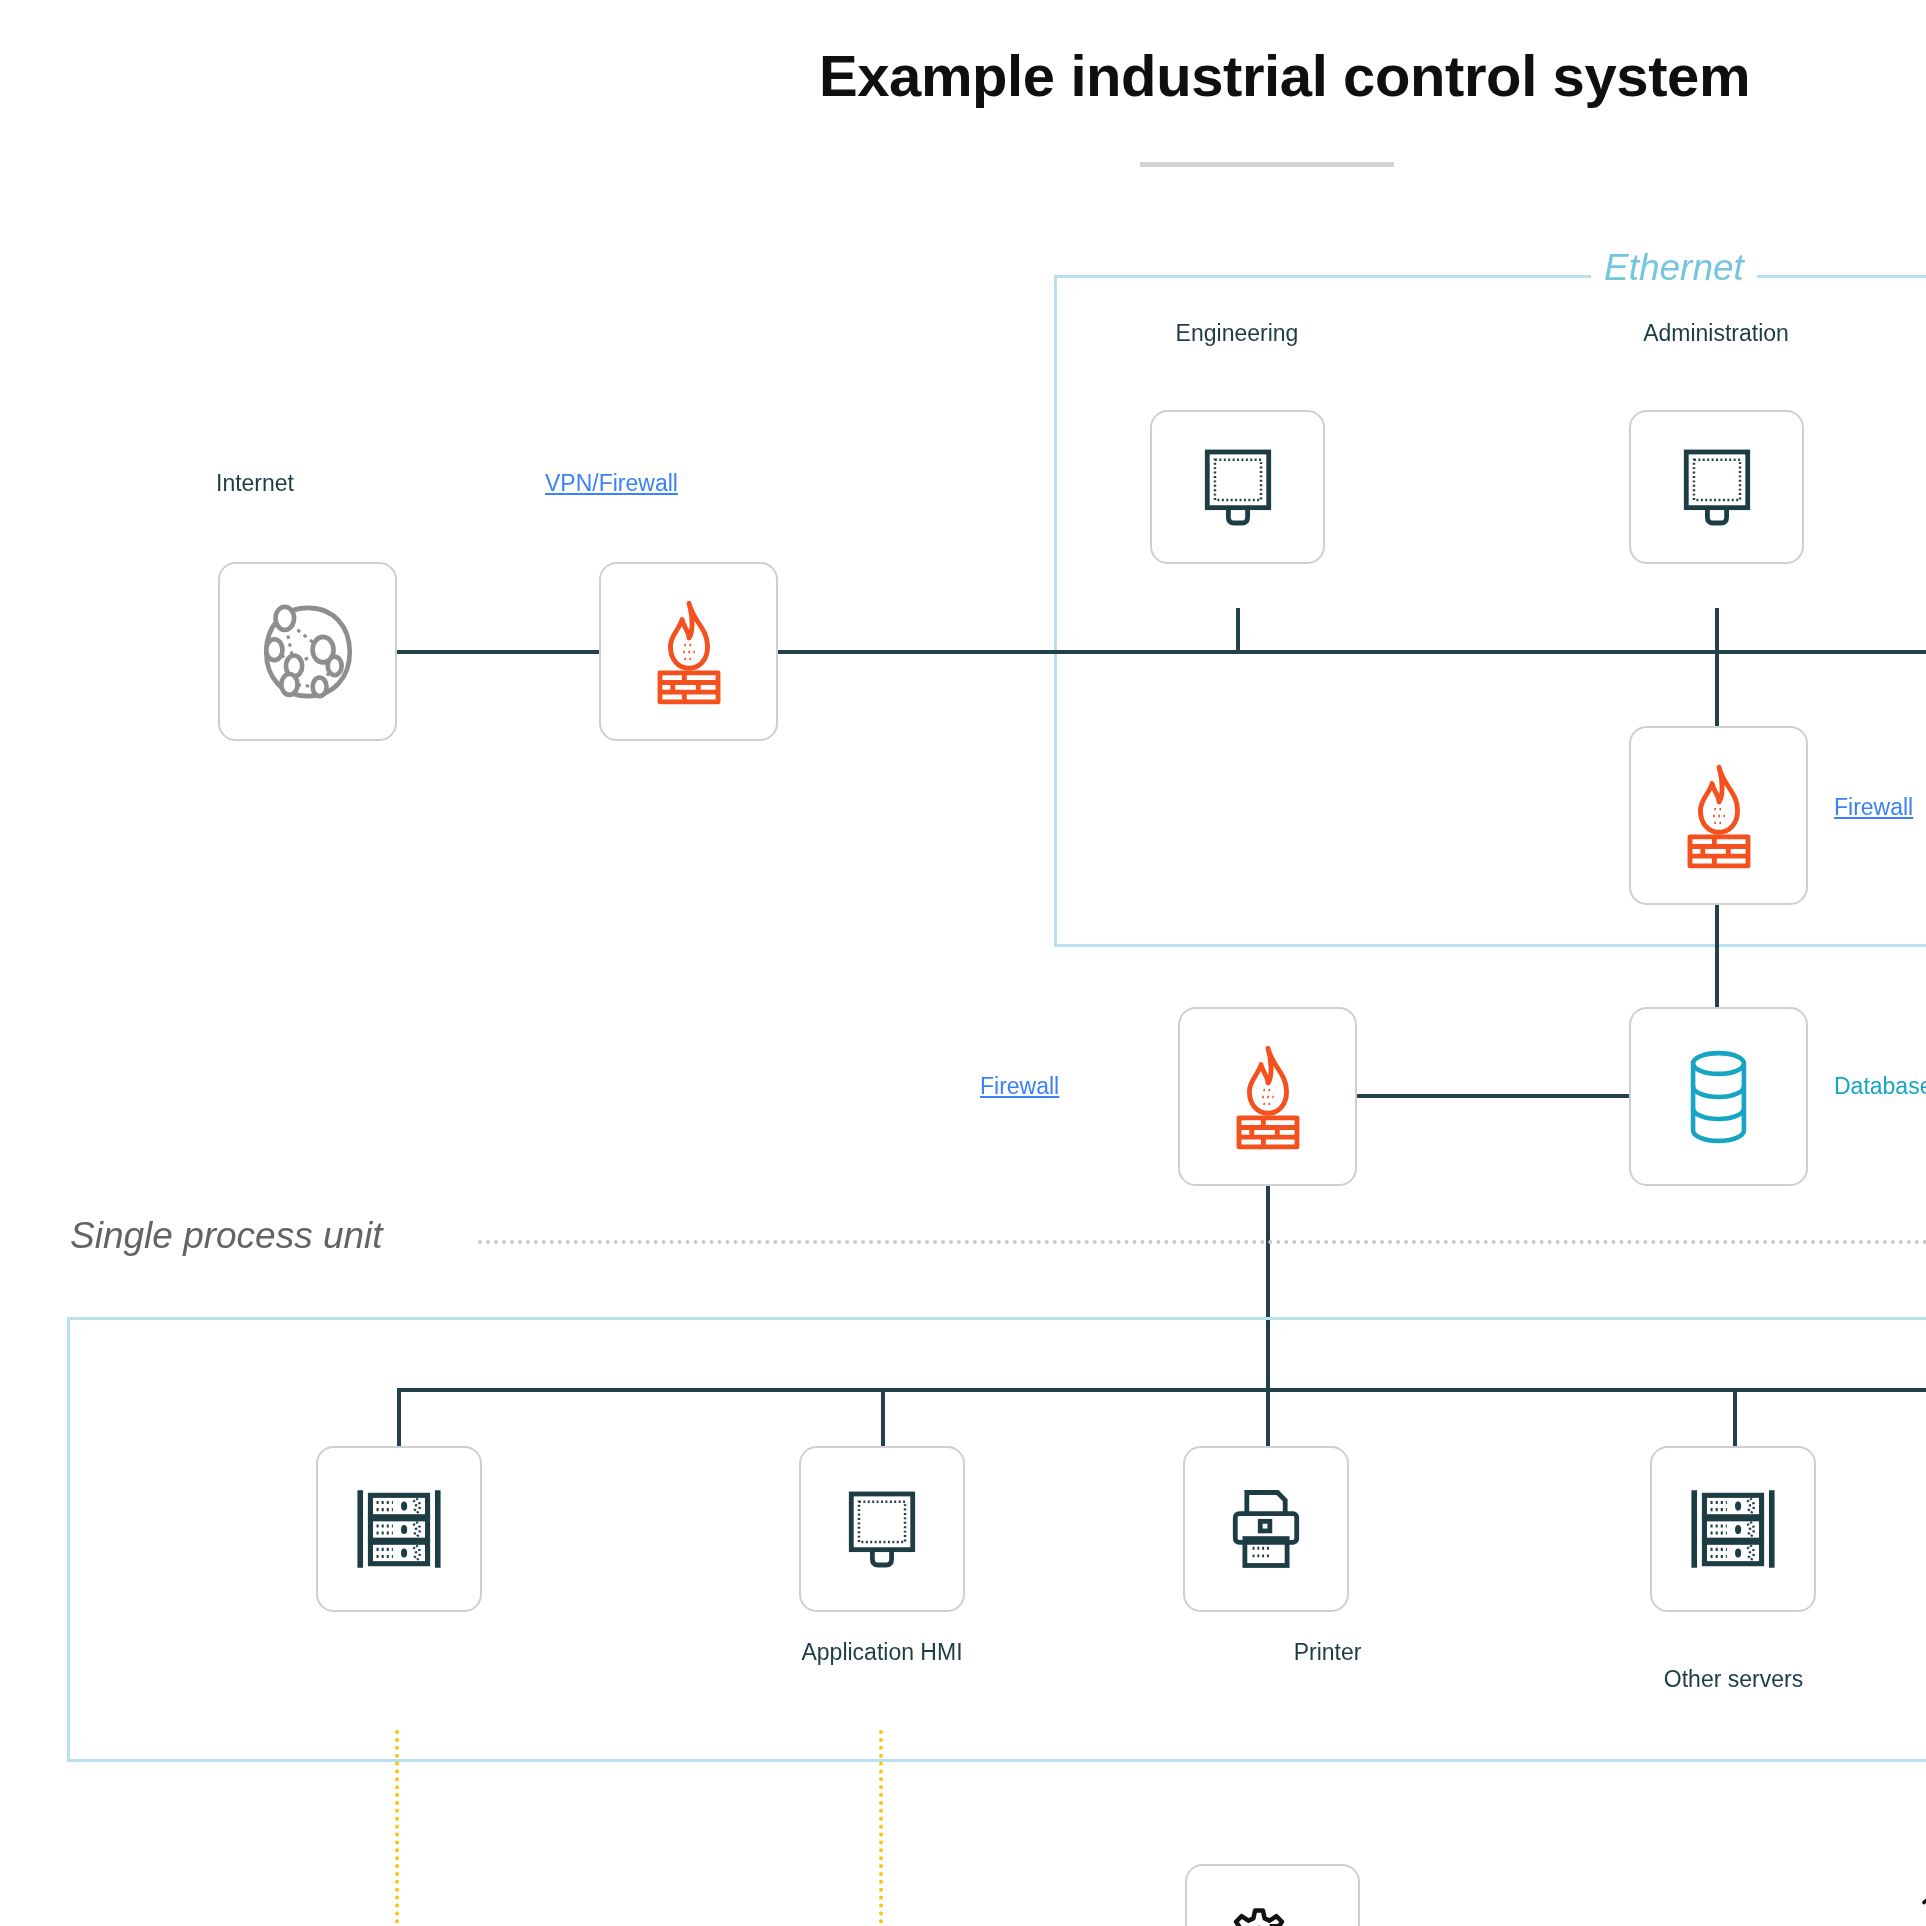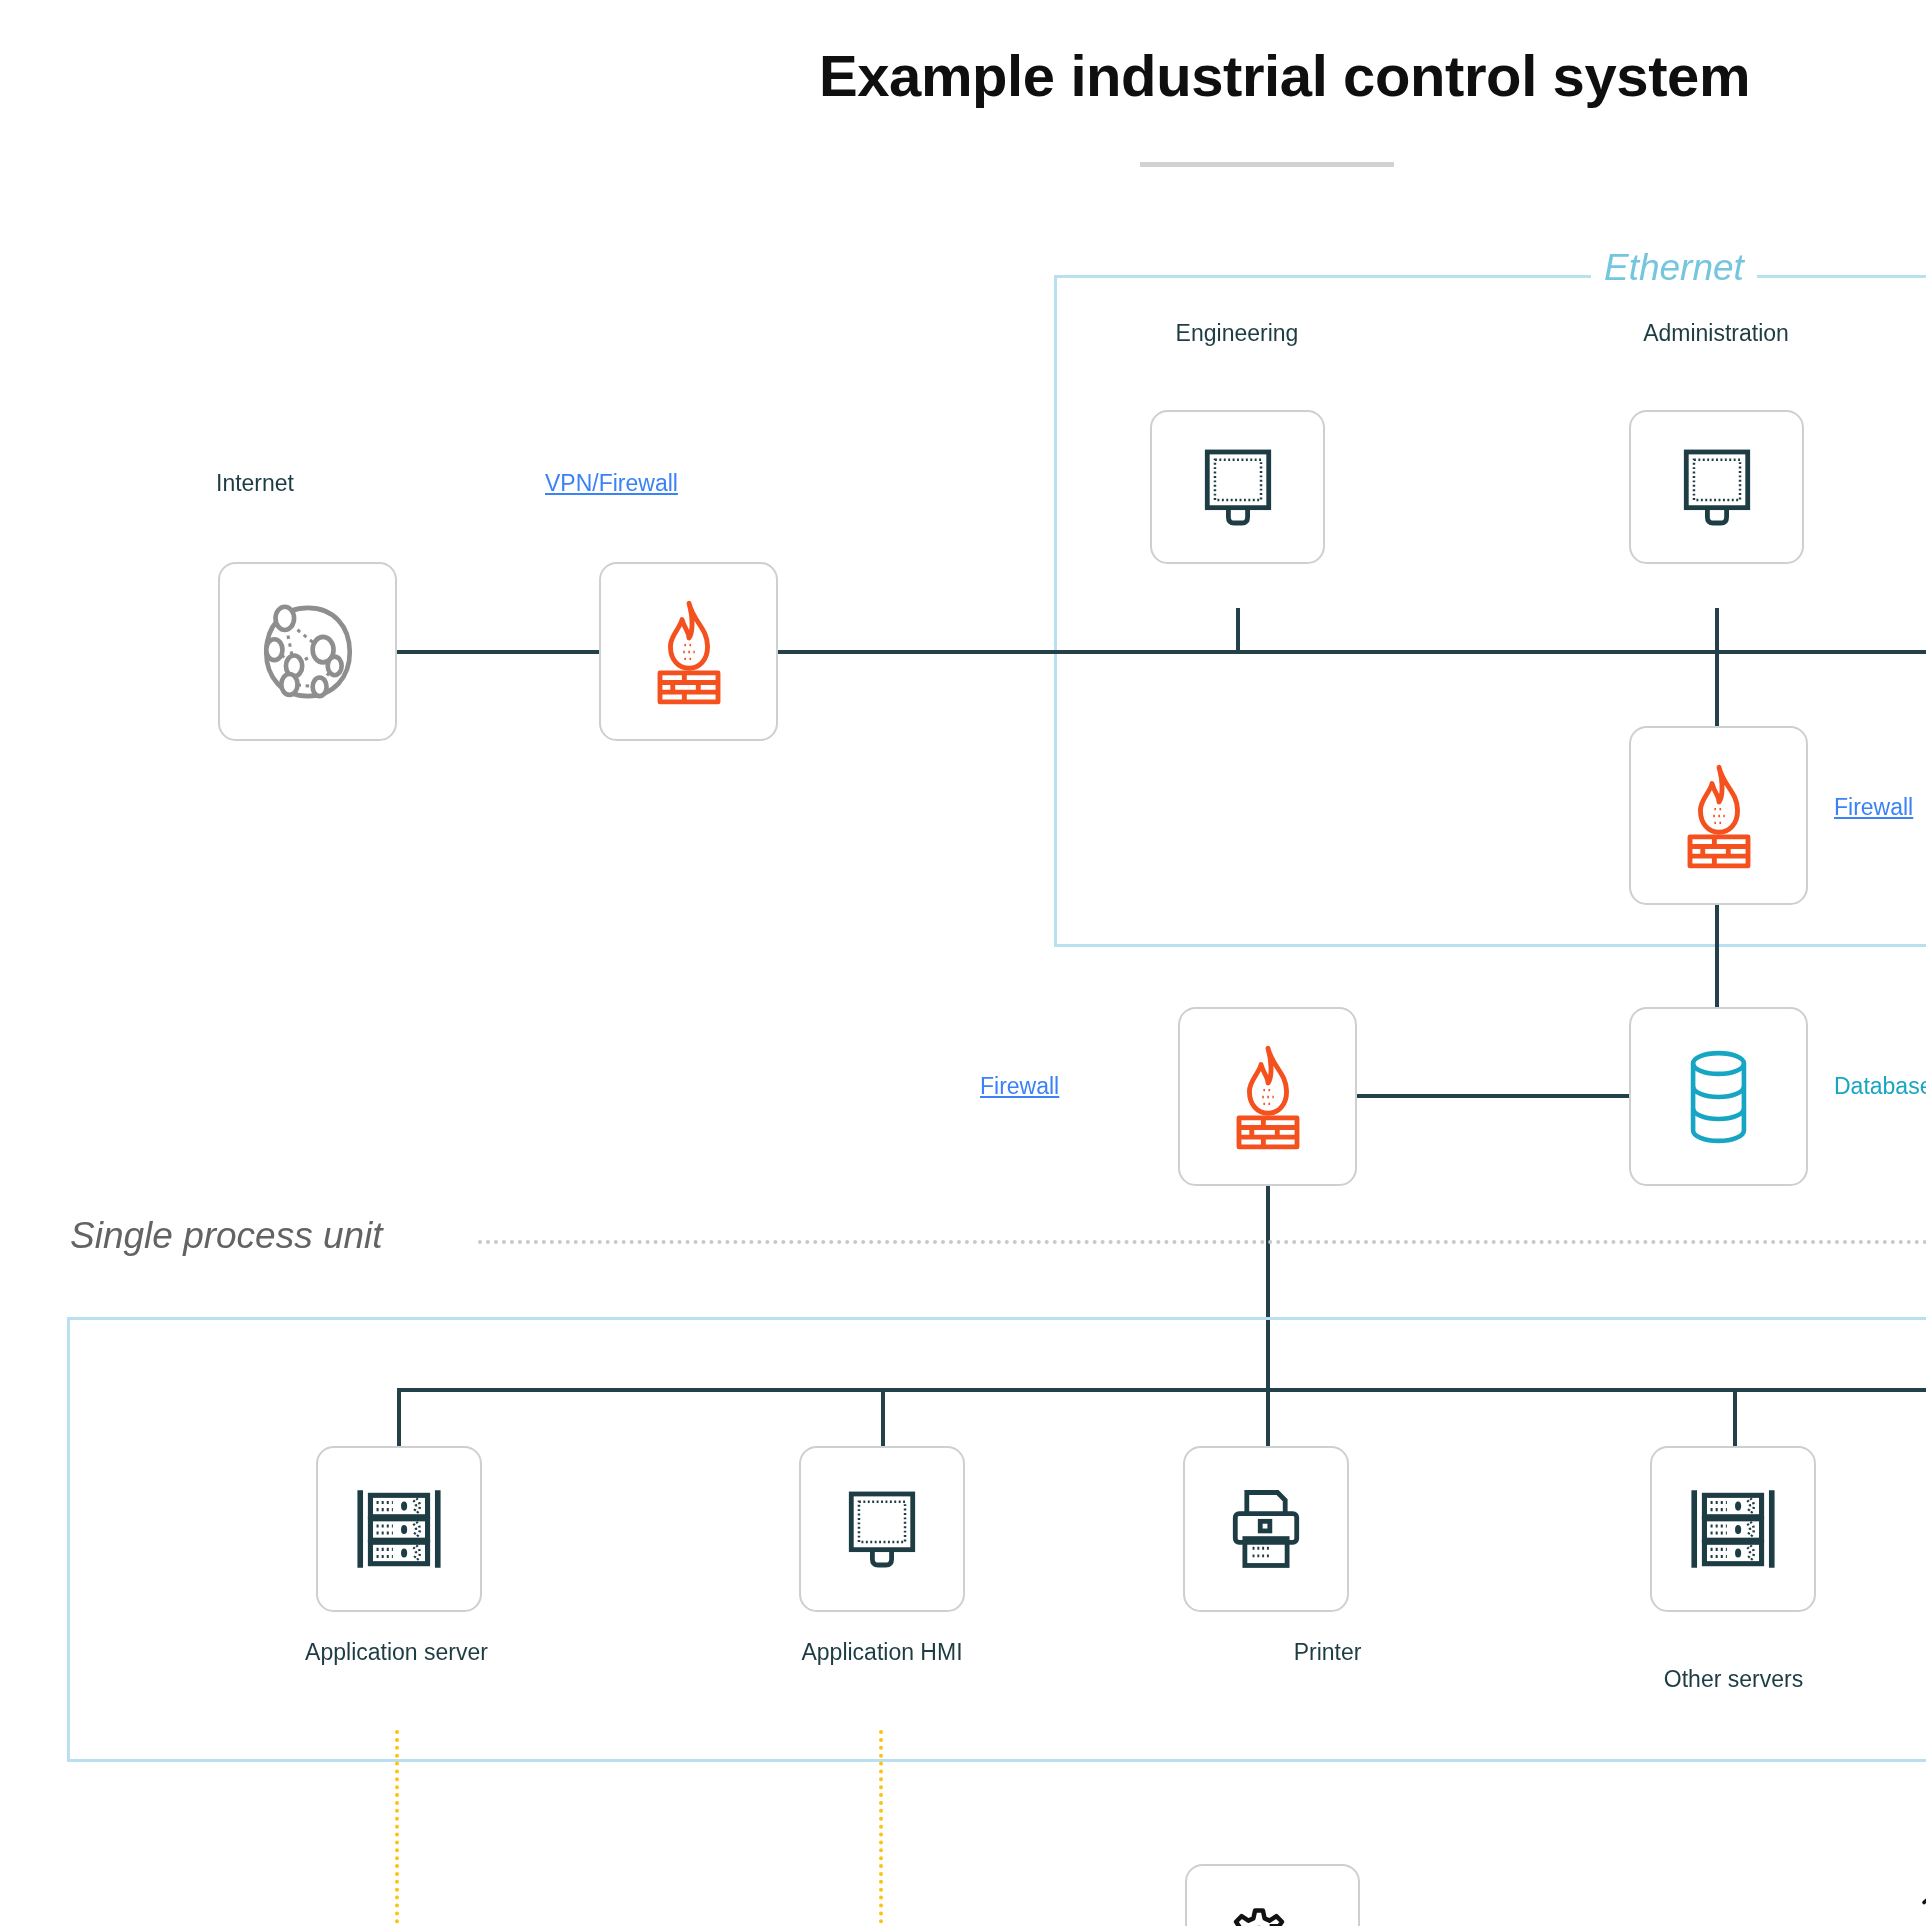--- a/index.html
+++ b/index.html
@@ -271,21 +271,20 @@
           <path d="M64 22 A7 7 0 0 1 64 33"></path>
             <path d="M67 20 A10 10 0 0 1 67 35"></path>
           <path d="M64 45 A7 7 0 0 1 64 56"></path>
             <path d="M67 43 A10 10 0 0 1 67 58"></path>
           <path d="M64 68 A7 7 0 0 1 64 79"></path>
             <path d="M67 66 A10 10 0 0 1 67 81"></path>
         </g>
       </svg>
     </span>
   </div>
-  <div class="nlabel center" style="left:200px; top:1639px; width:393px;">Application server</div>
 
   <div class="tile" style="left:799px; top:1446px; width:166px; height:166px;">
     <span>
       <svg width="96" height="83" viewBox="0 0 100 86" fill="none" stroke="#1d3c43" stroke-width="5">
         <rect x="18" y="6" width="64" height="58"></rect>
         <rect x="26" y="14" width="48" height="42" stroke-width="2.6" stroke-dasharray="2 2.6"></rect>
         <path d="M40 64 L40 74 Q40 80 46 80 L54 80 Q60 80 60 74 L60 64"></path>
       </svg>
     </span>
   </div>

